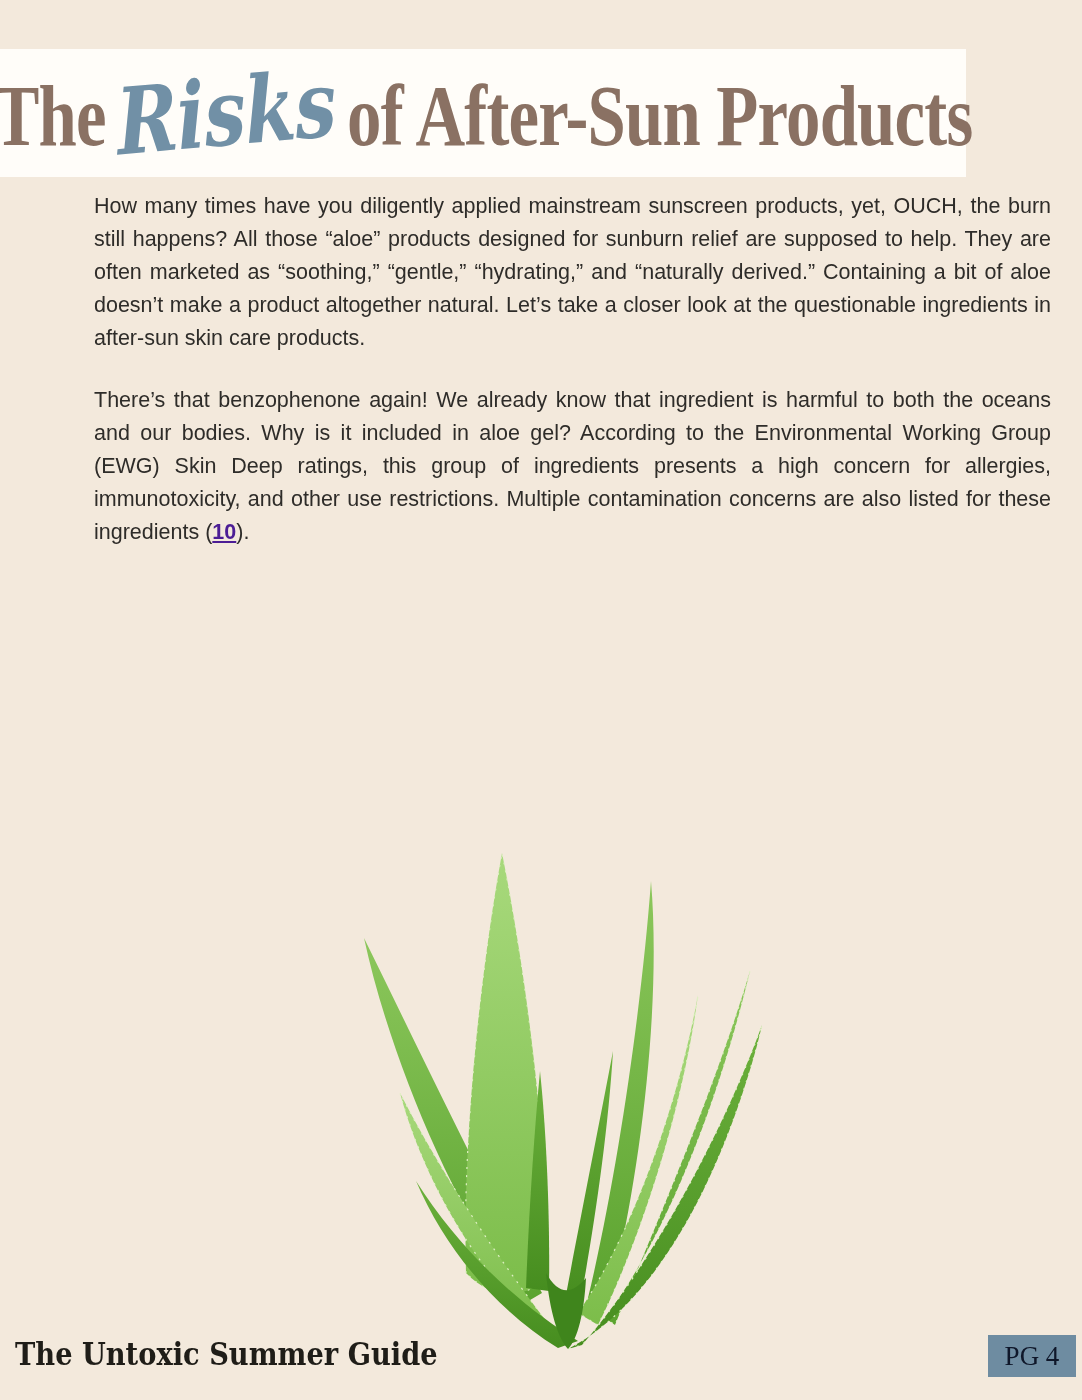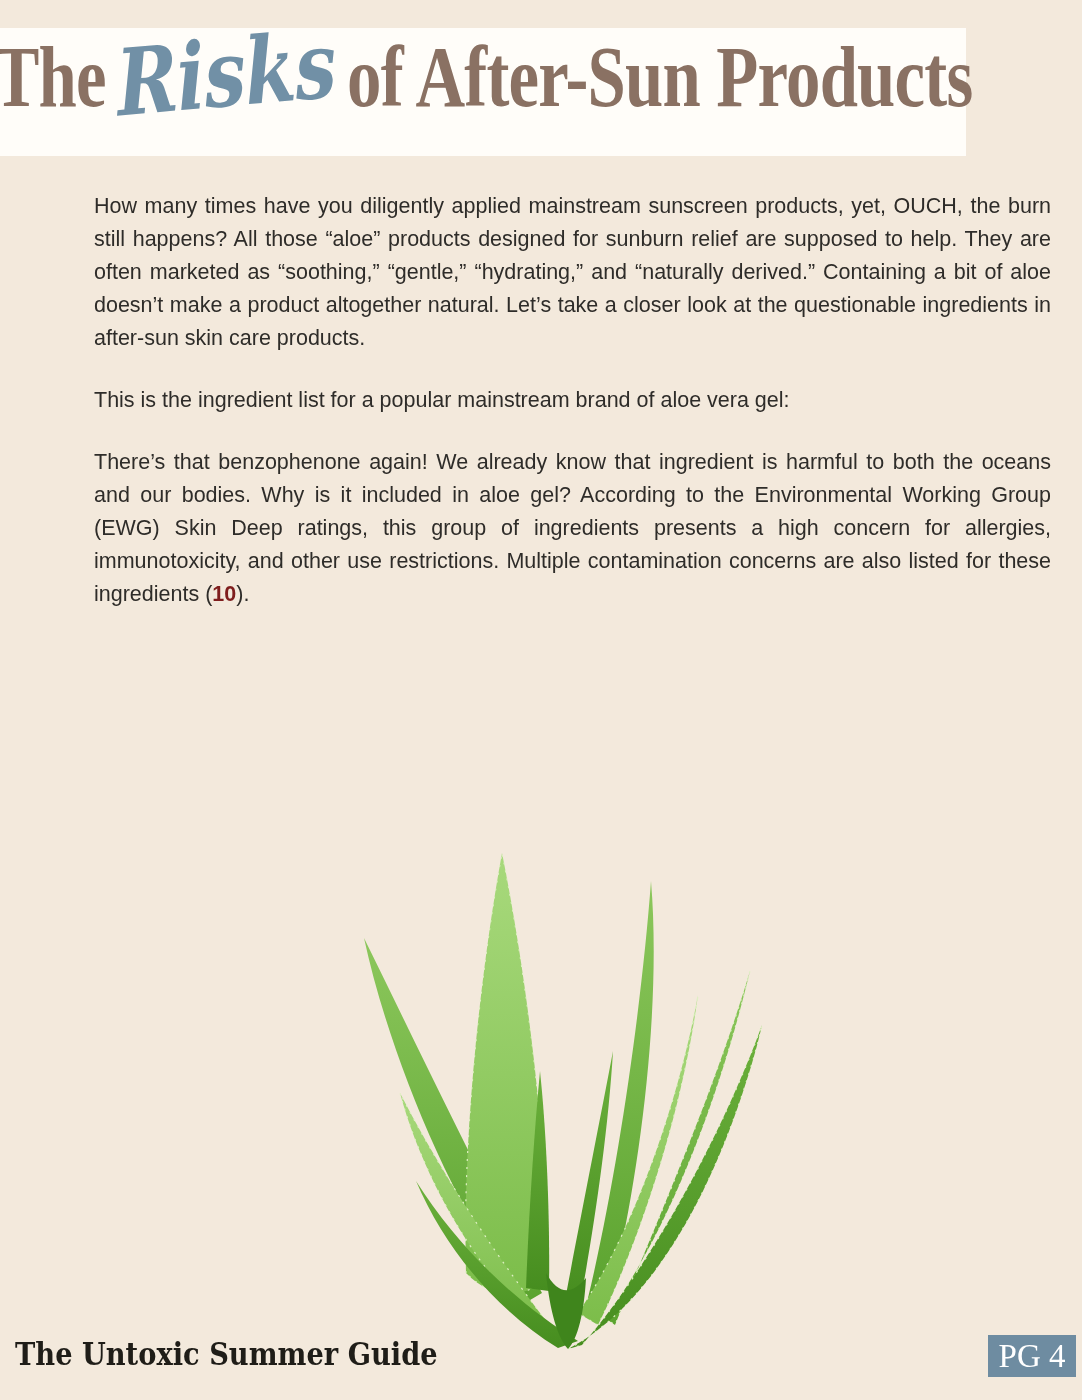--- a/index.html
+++ b/index.html
@@ -4,23 +4,23 @@
 <style>
   html,body{margin:0;padding:0;}
   body{
     width:1082px;height:1400px;
     position:relative;
     background:#f3e9dc;
     overflow:hidden;
     font-family:"Liberation Sans", sans-serif;
   }
   .header-band{
-    position:absolute;top:28px;left:0;width:966px;height:128px;
+    position:absolute;top:49px;left:0;width:966px;height:128px;
     background:#fffdf9;
-    display:flex;align-items:flex-start;justify-content:center;
+    display:flex;align-items:center;justify-content:center;
   }
   .title{
     margin:0;white-space:nowrap;
     transform:scaleX(0.80);transform-origin:center;
     display:flex;align-items:baseline;
     letter-spacing:-1px;
   }
   .title .t-brown{
     font-family:"Liberation Serif", serif;
     font-size:86px;font-weight:700;color:#8a7163;line-height:1;
@@ -34,54 +34,53 @@
   .content{
     position:absolute;top:190px;left:63px;width:957px;margin-left:31px;
   }
   .content p{
     margin:0 0 29px 0;
     font-size:21.5px;line-height:33px;
     text-align:justify;
     color:#2e2c29;
   }
   .ref-link{
-    color:#7f1d1d;font-weight:700;cursor:pointer;
+    color:#4c1d95;font-weight:700;text-decoration:underline;cursor:pointer;
   }
   .aloe{
     position:absolute;left:350px;top:843px;width:430px;height:515px;
   }
   .footer-title{
     position:absolute;left:15px;top:1336px;
     font-family:"DejaVu Serif", serif;
     font-size:31px;font-weight:700;color:#1f1d18;
     transform:scaleX(0.88);transform-origin:left center;
     white-space:nowrap;
   }
   .page-badge{
     position:absolute;left:988px;top:1335px;width:88px;height:42px;
     background:#6e8ca1;
     display:flex;align-items:center;justify-content:center;
     font-family:"Liberation Serif", serif;
-    font-size:33px;color:#ffffff;
+    font-size:27px;color:#0f172a;
   }
 </style>
 </head>
 <body>
 
 <div class="header-band">
   <h1 class="title">
       <span class="t-brown">The</span>
       <span class="t-script">Risks</span>
       <span class="t-brown">of After-Sun Products</span>
     </h1>
 </div>
 
 <div class="content">
   <p>How many times have you diligently applied mainstream sunscreen products, yet, OUCH, the burn still happens? All those “aloe” products designed for sunburn relief are supposed to help. They are often marketed as “soothing,” “gentle,” “hydrating,” and “naturally derived.” Containing a bit of aloe doesn’t make a product altogether natural. Let’s take a closer look at the questionable ingredients in after-sun skin care products.</p>
-  <p>This is the ingredient list for a popular mainstream brand of aloe vera gel:</p>
   <p><span>There’s that benzophenone again! We already know that ingredient is harmful to both the oceans and our bodies. Why is it included in aloe gel? According to the Environmental Working Group (EWG) Skin Deep ratings, this group of ingredients presents a high concern for allergies, immunotoxicity, and other use restrictions. Multiple contamination concerns are also listed for these ingredients (</span><a class="ref-link">10</a><span>).</span></p>
 </div>
 
 <svg class="aloe" viewBox="0 0 430 515" aria-hidden="true">
   <defs>
     <linearGradient id="gLight" x1="0" y1="0" x2="0" y2="1">
       <stop offset="0" stop-color="#a8d97c"></stop>
         <stop offset="1" stop-color="#7cbd4a"></stop>
     </linearGradient>
     <linearGradient id="gMid" x1="0" y1="0" x2="0" y2="1">

